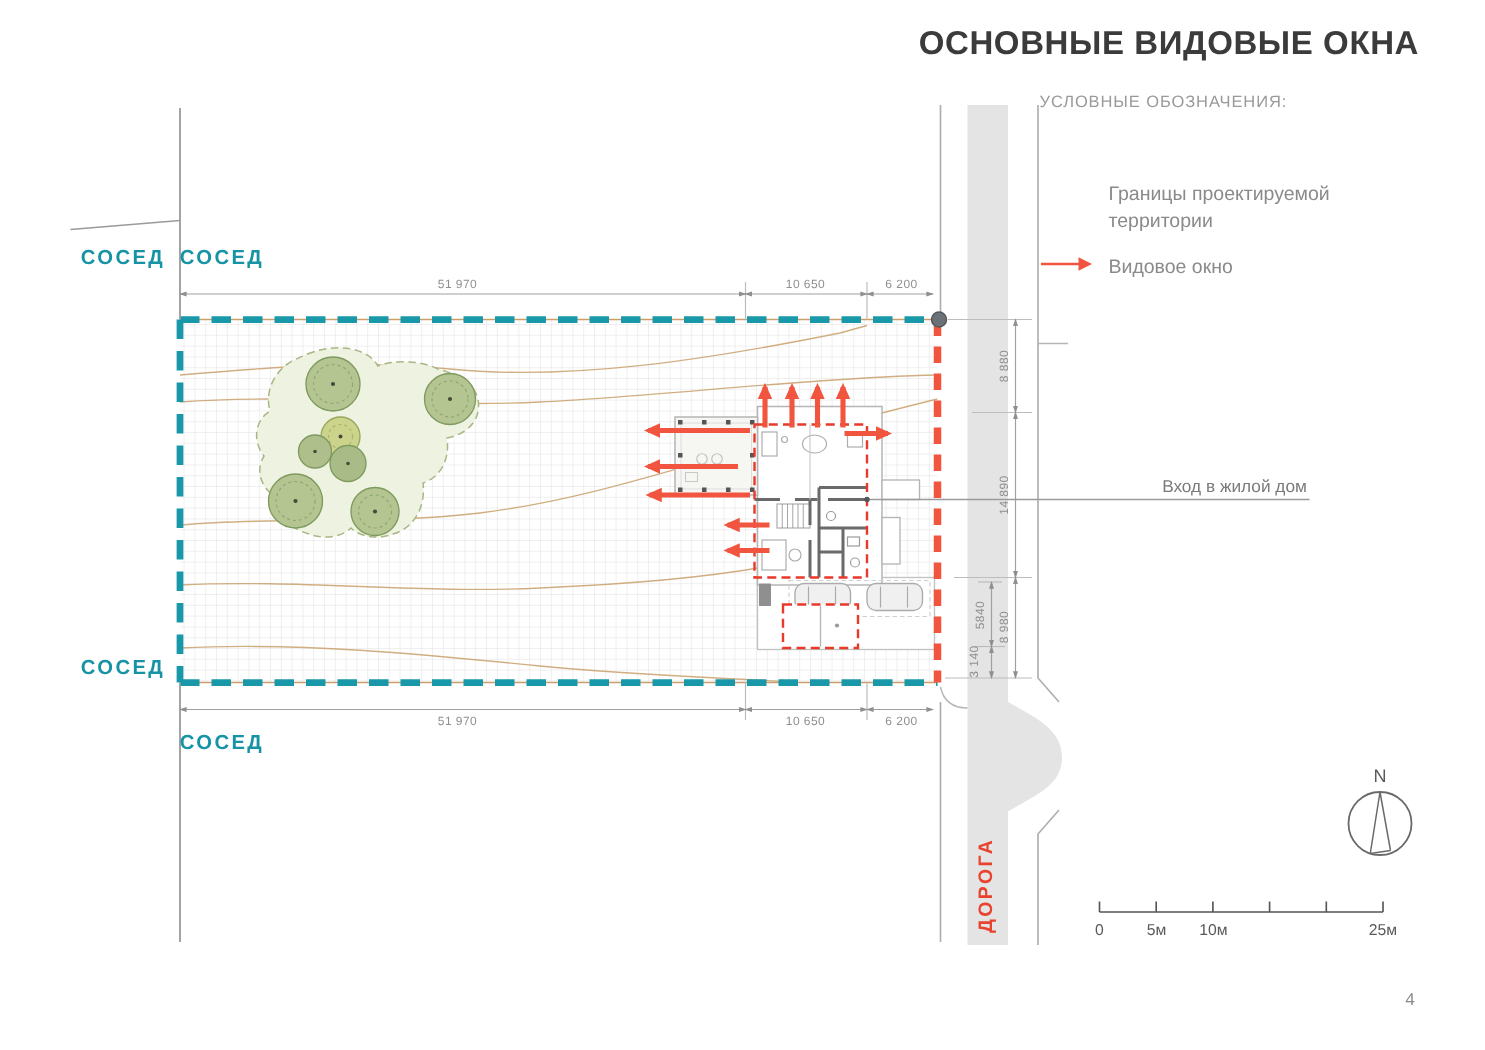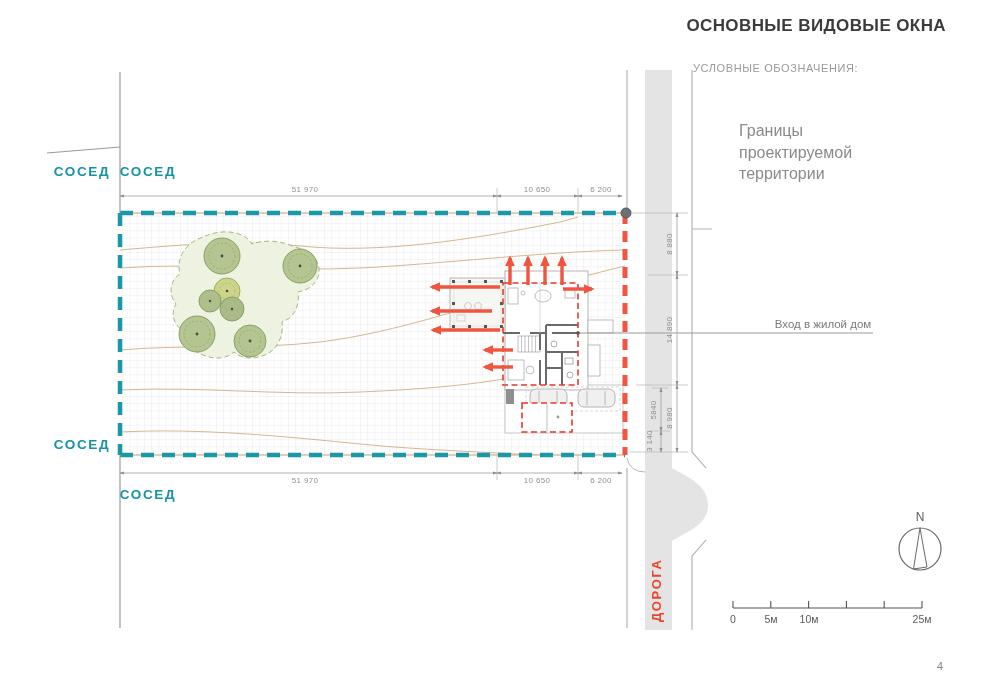--- a/index.html
+++ b/index.html
@@ -1,28 +1,28 @@
 <!DOCTYPE html>
 <html><head>
 <meta charset="utf-8">
 <style>
   html,body{margin:0;padding:0;background:#ffffff;}
   .page{position:relative;width:990px;height:700px;background:#ffffff;overflow:hidden;
         font-family:"Liberation Sans",sans-serif;}
-  .page-title{position:absolute;top:16px;right:44px;font-size:17px;font-weight:700;
+  .page-title{position:absolute;top:16px;right:44px;font-size:22px;font-weight:700;
         letter-spacing:.4px;color:#3b3b3b;white-space:nowrap;}
   .legend{position:absolute;left:693px;top:62px;width:220px;}
   .legend-heading{font-size:11px;letter-spacing:.6px;color:#9a9a9a;}
   .legend-item{display:flex;align-items:flex-start;margin-top:0;}
   .legend-item.first{margin-top:46px;}
   .legend-item.second{margin-top:14px;}
   .legend-swatch{flex:0 0 36px;margin-right:10px;}
   .swatch-dash{margin-top:5px;height:5px;width:33px;
         background:linear-gradient(90deg,#1898a8 0 14px,#ffffff 14px 19px,#1898a8 19px 33px);}
-  .legend-label{font-size:16px;line-height:1.35;color:#8a8a8a;max-width:150px;}
+  .legend-label{font-size:13px;line-height:1.35;color:#8a8a8a;max-width:150px;}
   svg text{font-family:"Liberation Sans",sans-serif;}
   .dim{font-size:8px;fill:#8f8f8f;letter-spacing:.3px;}
   .neighbor{font-size:13.5px;font-weight:bold;fill:#1693a5;letter-spacing:1.6px;}
   .roadtxt{font-size:13px;font-weight:bold;fill:#e8432e;letter-spacing:1.6px;}
   .leadertxt{font-size:11.5px;fill:#7a7a7a;}
   .scaletxt{font-size:10.5px;fill:#5a5a5a;}
   .northtxt{font-size:12px;fill:#5a5a5a;}
   .pagenum{font-size:11.5px;fill:#8a8a8a;}
 </style>
 </head>
@@ -30,20 +30,29 @@
 
 <div class="page">
 
   <div class="page-title">ОСНОВНЫЕ ВИДОВЫЕ ОКНА</div>
 
   <div class="legend">
     <div class="legend-heading">УСЛОВНЫЕ ОБОЗНАЧЕНИЯ:</div>
     <div class="legend-item first">
       <span class="legend-swatch"><span class="swatch-dash"></span></span>
       <span class="legend-label">Границы проектируемой территории</span>
+    </div>
+    <div class="legend-item second">
+      <span class="legend-swatch">
+        <svg width="36" height="13" viewBox="0 0 36 13">
+          <line x1="1" y1="7" x2="27" y2="7" stroke="#f1543f" stroke-width="1.6"></line>
+          <path d="M26,2.5 L35,7 L26,11.5 Z" fill="#f1543f"></path>
+        </svg>
+      </span>
+      <span class="legend-label">Видовое окно</span>
     </div>
   </div>
 
   <svg width="990" height="700" viewBox="0 0 990 700" style="position:absolute;left:0;top:0;">
     <defs>
       <pattern id="grid" width="7.2" height="7.2" patternUnits="userSpaceOnUse">
         <path d="M7.2,0 L0,0 L0,7.2" fill="none" stroke="#e1e1e1" stroke-width="0.7"></path>
       </pattern>
       <clipPath id="siteClip">
           <rect x="120" y="213" width="505" height="242"></rect>

